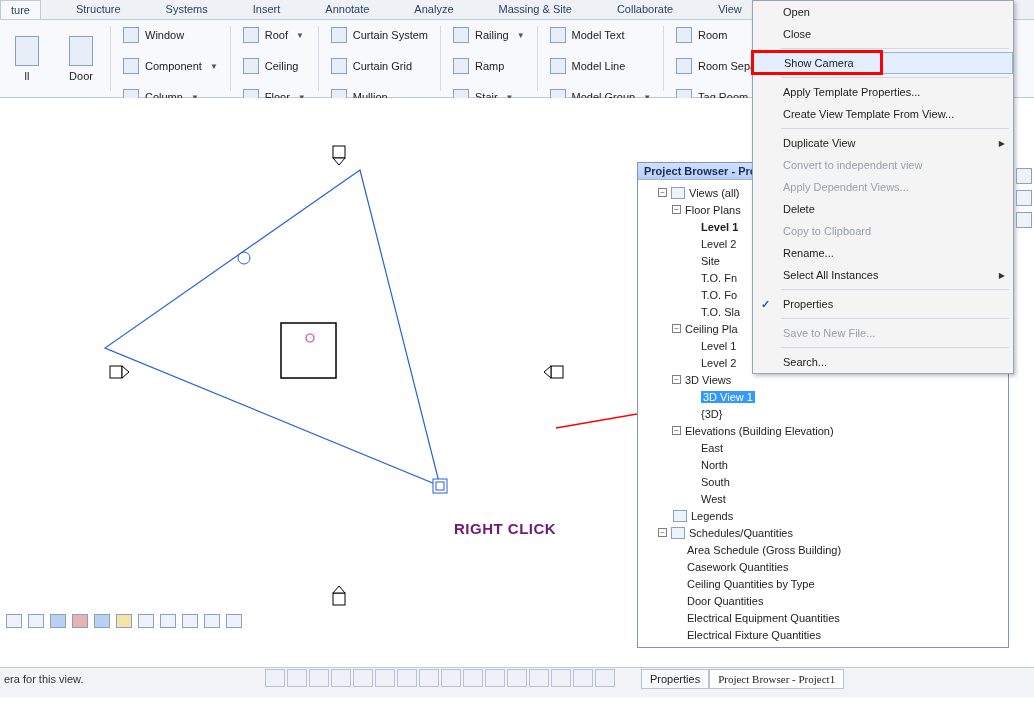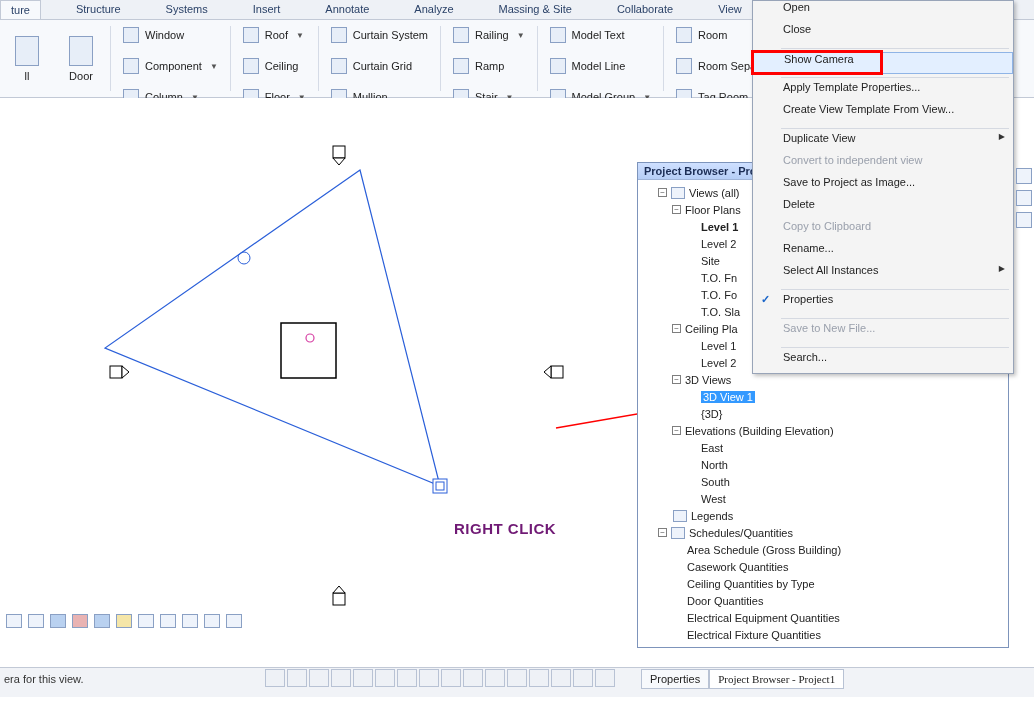--- a/index.html
+++ b/index.html
@@ -33,21 +33,21 @@
   .node { display: flex; align-items: center; height: 17px; gap: 4px; white-space: nowrap; }
   .tw { width: 9px; height: 9px; border: 1px solid #7e7e7e; display: flex; align-items: center; justify-content: center; font-size: 8px; line-height: 1; color: #555; }
   .icn { width: 14px; height: 12px; border: 1px solid #8aa0c4; background: #eef3fb; }
   .lbl {  }
   .bold { font-weight: 700; }
   .sel { background: #3399ff; color: #fff; padding: 0 2px; } .ind1 { padding-left: 14px; } .ind2 { padding-left: 28px; }
   .ind3 { padding-left: 42px; }
 
   
   .menu { position: absolute; left: 752px; top: 0; width: 262px; background: #f4f4f4; border: 1px solid #98a4b8; box-shadow: 2px 2px 4px rgba(0,0,0,0.25); }
-  .mi { display: flex; height: 22px; padding: 0 16px 0 30px; position: relative; }
+  .mi { display: flex; align-items: center; height: 22px; padding: 0 16px 0 30px; position: relative; }
   .mi.hl { background: #e3efff; border: 1px solid #8fb4e6; }
   .mi.dis { color: #9aa0ac; }
   .mi .ar { position: absolute; right: 8px; font-size: 8px; color: #333; }
   .mi .chk { position: absolute; left: 8px; color: #1b66c9; font-weight: 700; }
   .msep { height: 1px; background: #d5d9e1; margin: 3px 4px 3px 28px; }
   .callout { position: absolute; left: 751px; top: 50px; width: 132px; height: 25px; border: 3px solid #ff0000; pointer-events: none; }
 
   
   .rbar { position: absolute; right: 0; top: 162px; width: 20px; height: 120px; display: flex; flex-direction: column; gap: 6px; align-items: center; padding-top: 6px; }
   .rbar div { width: 16px; height: 16px; border: 1px solid #8aa0c4; background: #eef3fb; }
@@ -400,22 +400,22 @@
       <span>Create View Template From View...</span>
     </div>
     <div class="msep"></div>
     <div class="mi">
       <span>Duplicate View</span>
       <span class="ar">▶</span>
     </div>
     <div class="mi dis">
       <span>Convert to independent view</span>
     </div>
-    <div class="mi">
-      <span>Save to Project as Image...</span>
+    <div class="mi dis">
+      <span>Apply Dependent Views...</span>
     </div>
     <div class="mi">
       <span>Delete</span>
     </div>
     <div class="mi dis">
       <span>Copy to Clipboard</span>
     </div>
     <div class="mi">
       <span>Rename...</span>
     </div>

